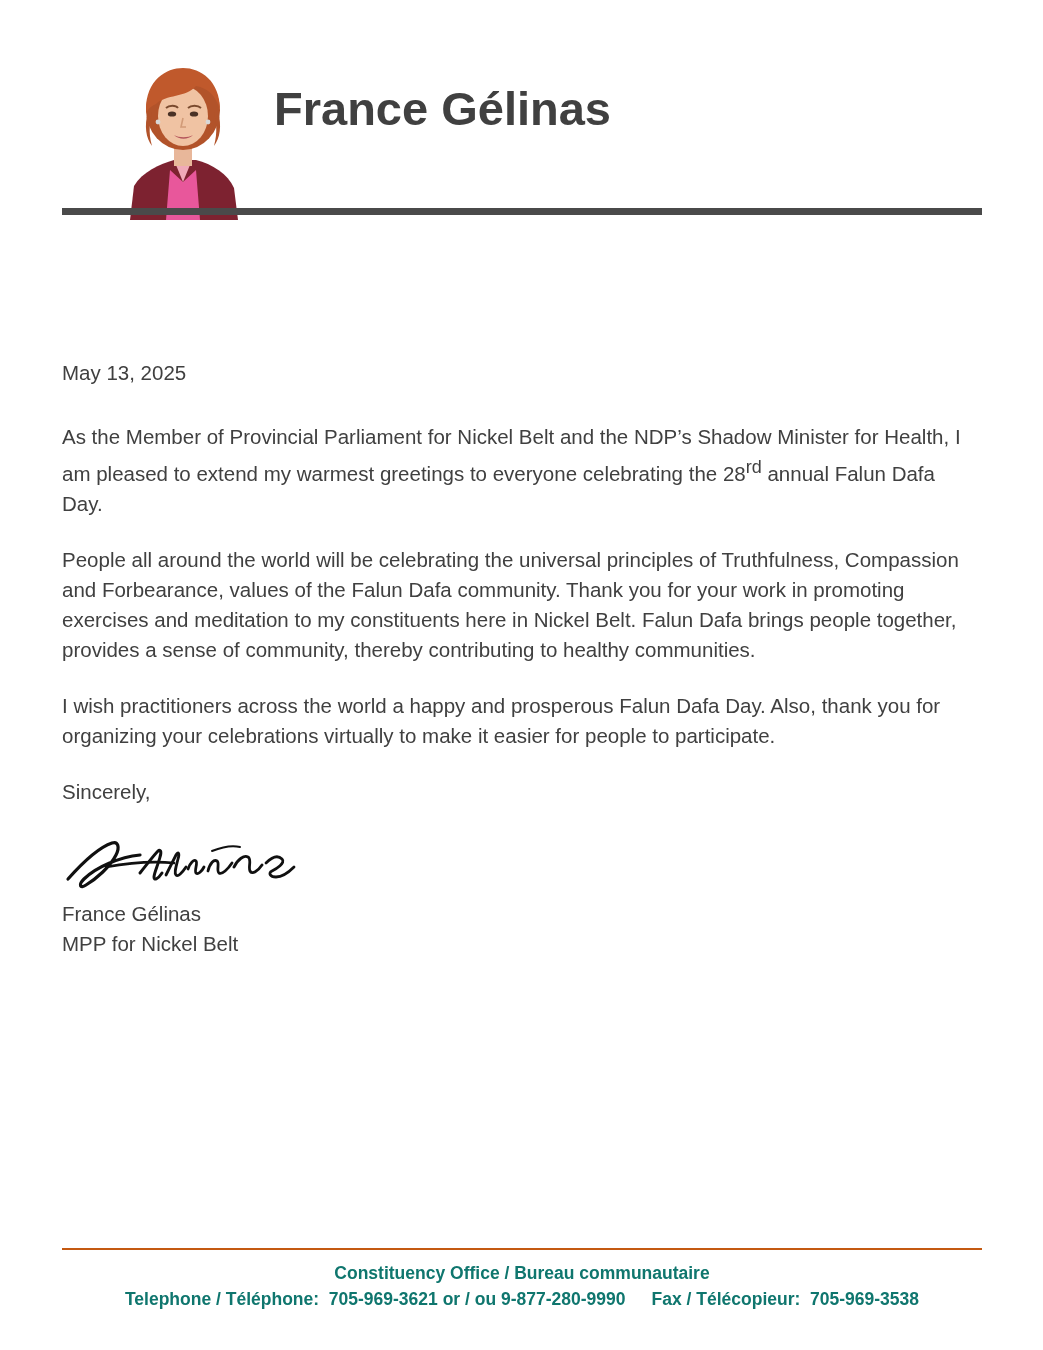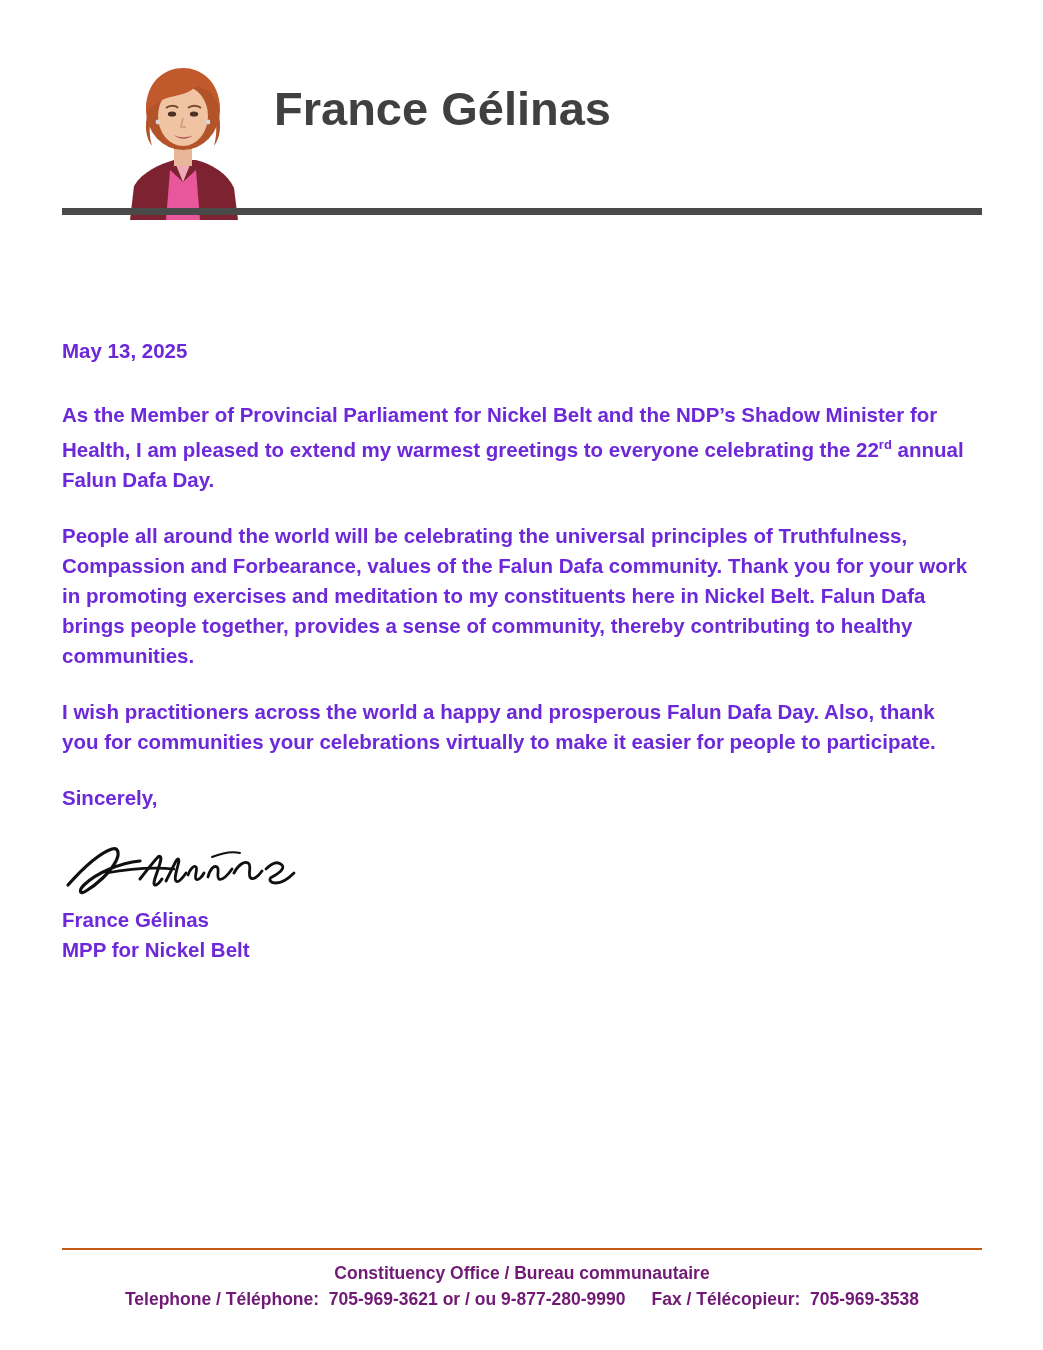--- a/index.html
+++ b/index.html
@@ -78,35 +78,34 @@
     font-weight: bold;
     color: #c45911;
     line-height: 1.2;
   }
   .name-sub .sep { color: #c45911; }
 
   
   .body-text {
     position: absolute;
     left: 62px;
-    top: 336px;
+    top: 358px;
     width: 910px;
     font-size: 20.5px;
     line-height: 30px;
-    color: #6d28d9;
-    font-weight: bold;
+    color: #404040;
   }
   .body-text p {
     margin: 0 0 26px 0;
   }
   .body-text p.date {
     margin-bottom: 34px;
   }
   .body-text sup {
-    font-size: 13px;
+    font-size: 18px;
     vertical-align: super;
   }
 
   .sign-off {
     margin-top: 10px;
   }
   .signature {
     margin: 6px 0 4px 0;
     height: 62px;
     width: 260px;
@@ -126,21 +125,21 @@
   }
   .footer-rule {
     width: 920px;
     height: 2px;
     background: #c45911;
     margin-bottom: 10px;
   }
   .footer-line {
     font-size: 17.5px;
     font-weight: bold;
-    color: #701a75;
+    color: #0f766e;
     line-height: 26px;
     white-space: pre;
   }
   .footer-line .gap { display: inline-block; width: 26px; }
 </style>
 </head>
 <body>
 
 <div class="page">
 
@@ -181,25 +180,25 @@
     <div class="name-block">
       <div class="name-title">France Gélinas</div>
     </div>
 
     <div class="letterhead-rule"></div>
   </div>
 
   <div class="body-text">
     <p class="date">May 13, 2025</p>
 
-    <p><span>As the Member of Provincial Parliament for Nickel Belt and the NDP’s Shadow Minister for Health, I am pleased to extend my warmest greetings to everyone celebrating the 22</span><sup>rd</sup><span> annual Falun Dafa Day.</span></p>
+    <p><span>As the Member of Provincial Parliament for Nickel Belt and the NDP’s Shadow Minister for Health, I am pleased to extend my warmest greetings to everyone celebrating the 28</span><sup>rd</sup><span> annual Falun Dafa Day.</span></p>
 
     <p>People all around the world will be celebrating the universal principles of Truthfulness, Compassion and Forbearance, values of the Falun Dafa community.  Thank you for your work in promoting exercises and meditation to my constituents here in Nickel Belt.  Falun Dafa brings people together, provides a sense of community, thereby contributing to healthy communities.</p>
 
-    <p>I wish practitioners across the world a happy and prosperous Falun Dafa Day. Also, thank you for communities your celebrations virtually to make it easier for people to participate.</p>
+    <p>I wish practitioners across the world a happy and prosperous Falun Dafa Day. Also, thank you for organizing your celebrations virtually to make it easier for people to participate.</p>
 
     <div class="sign-off">
       <p>Sincerely,</p>
 
       <div class="signature">
         <svg width="260" height="62" viewBox="0 0 260 62" xmlns="http://www.w3.org/2000/svg">
           <g fill="none" stroke="#101010" stroke-linecap="round" stroke-linejoin="round">
             <path d="M6 46 C22 28 38 14 50 10 C56 8 58 14 54 22 C48 34 34 46 24 52 C18 56 16 52 22 46 C34 34 58 24 78 22" stroke-width="3.2"></path>
             <path d="M44 34 C66 30 92 28 112 30" stroke-width="2.6"></path>
             <path d="M78 40 C86 30 92 22 96 18 C98 16 100 18 98 24 C96 32 92 40 92 44 C92 48 96 46 100 40" stroke-width="3"></path>

